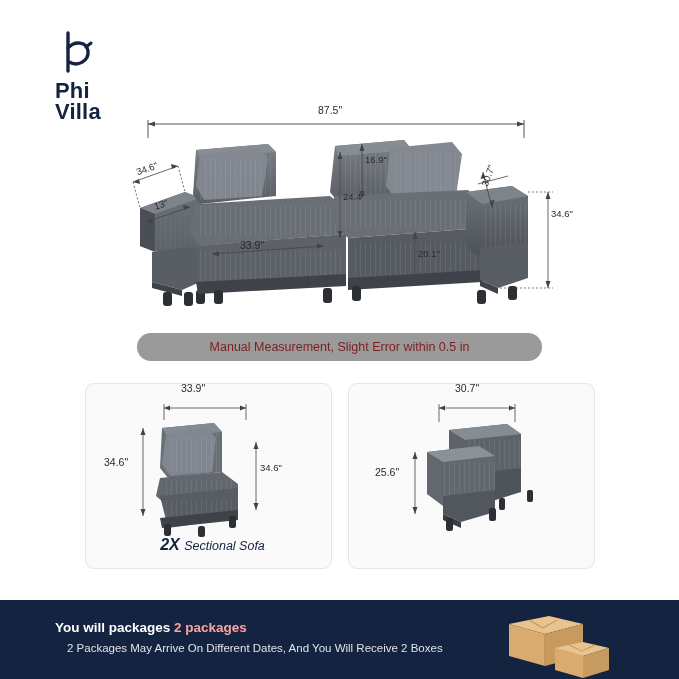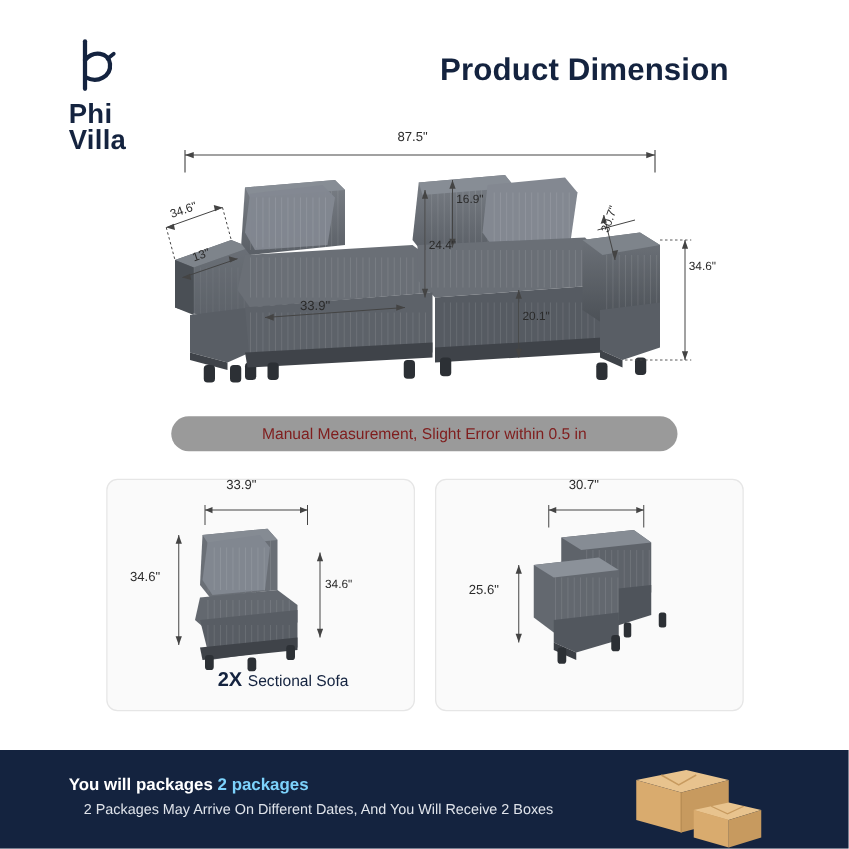--- a/index.html
+++ b/index.html
@@ -79,23 +79,24 @@
     height: 186px;
     background: #fafafa;
     border: 1px solid #e6e6e6;
     border-radius: 9px;
   }
   .card.left { left: 85px; width: 247px; }
   .card.right { left: 348px; width: 247px; }
 
   .card-caption {
     position: absolute;
-    bottom: 14px; left: 18px; width: 100%;
+    bottom: 14px; left: 4px; width: 100%;
     text-align: center;
     white-space: nowrap;
+    font-style: italic;
   }
   .card-caption .qty {
     font-size: 16px;
     font-weight: bold;
     color: #14233f;
   }
   .card-caption .cap-text {
     font-size: 12.5px;
     color: #14233f;
   }
@@ -107,21 +108,21 @@
     background: #14233f;
   }
   .footer-line1 {
     position: absolute;
     left: 55px; top: 20px;
     font-size: 13.5px;
     color: #ffffff;
     font-weight: bold;
     white-space: nowrap;
   }
-  .footer-line1 .accent { color: #7dd3fc; }
+  .footer-line1 .accent { color: #fca5a5; }
   .footer-line2 {
     position: absolute;
     left: 67px; top: 42px;
     font-size: 11.5px;
     color: #dfe3ea;
     white-space: nowrap;
   }
   .boxes { position: absolute; right: 62px; top: 8px; }
 
   svg { display: block; }
@@ -138,21 +139,20 @@
           <path d="M5 2 L5 40" stroke="#14233f" stroke-width="3.4" fill="none" stroke-linecap="round"></path>
           <path d="M5 17 C12 9, 24 11, 25 20 C26 30, 15 36, 6 31" stroke="#14233f" stroke-width="3.4" fill="none" stroke-linecap="round"></path>
           <path d="M23 16 L28 12" stroke="#14233f" stroke-width="3" stroke-linecap="round"></path>
         </svg>
       </span>
       <span class="logo-text">
         <div>Phi</div>
         <div>Villa</div>
       </span>
     </div>
-    <div class="page-title">Product Dimension</div>
   </div>
 
   <div class="main-diagram">
     <svg width="679" height="225" viewBox="0 0 679 225">
       <defs>
         <linearGradient id="cushGrad" x1="0" y1="0" x2="0" y2="1">
           <stop offset="0%" stop-color="#7a7f86"></stop>
           <stop offset="100%" stop-color="#5a5f66"></stop>
         </linearGradient>
         <linearGradient id="baseGrad" x1="0" y1="0" x2="0" y2="1">

